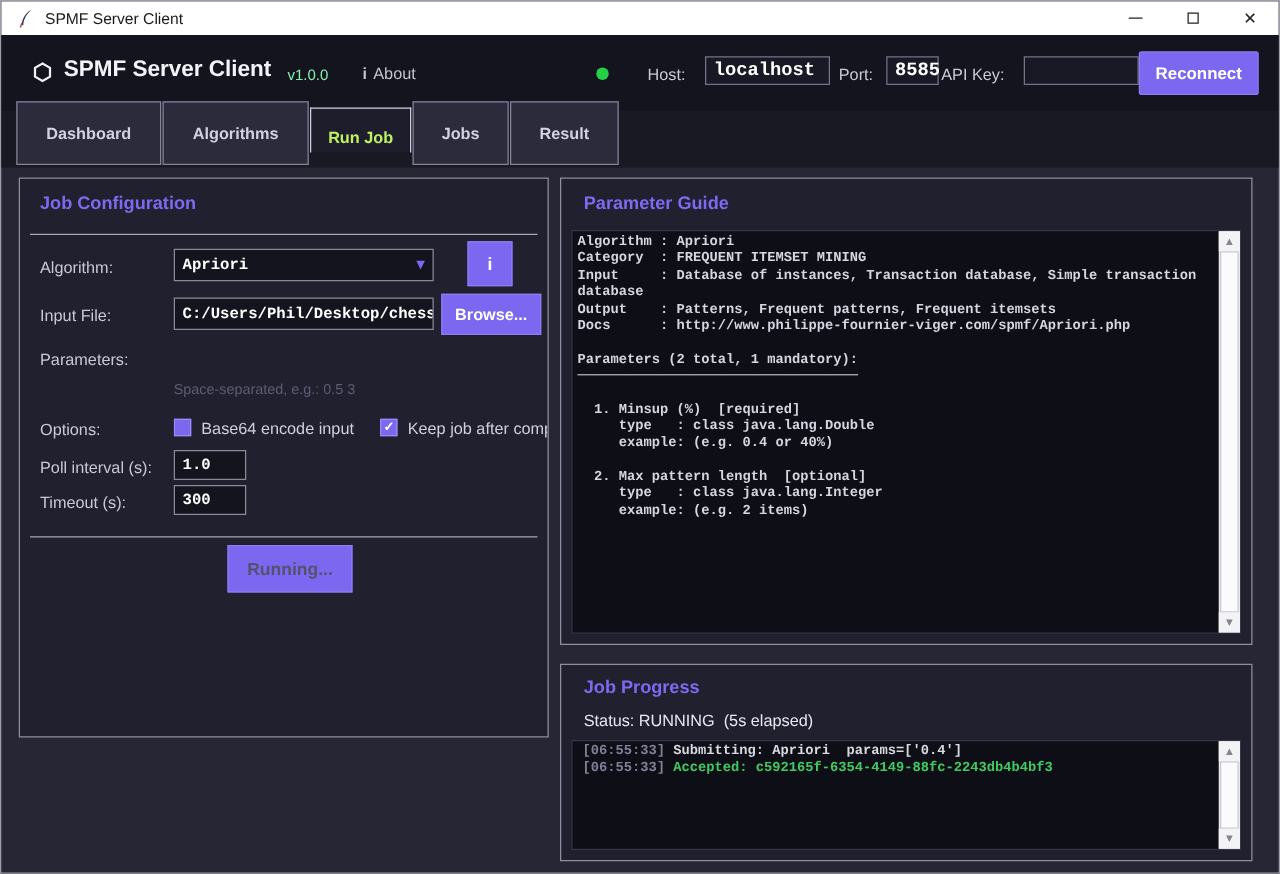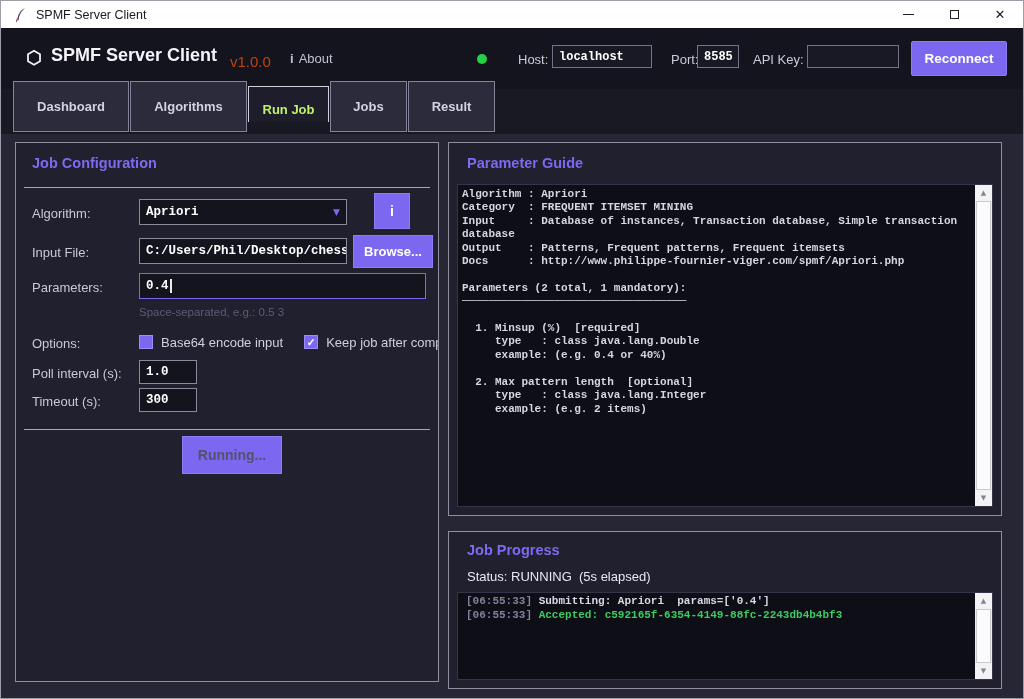--- a/index.html
+++ b/index.html
@@ -15,48 +15,48 @@
   #tb-controls { margin-left:auto; display:flex; height:100%; }
   .tb-btn { width:46px; height:100%; display:flex; align-items:center; justify-content:center; color:#222; cursor:default; }
   #min-glyph { display:block; width:11px; border-top:1.3px solid #222; }
   #max-glyph { display:block; width:9px; height:9px; border:1.3px solid #222; }
   #close-button { font-size:13px; }
 
   
   #header { position:absolute; left:0; top:27px; width:100%; height:61px; background:#14141e; }
   #logo { position:absolute; left:25px; top:21px; display:flex; }
   #app-title { position:absolute; left:50px; top:17px; font-size:18px; font-weight:bold; color:#f3f3f8; }
-  #version { position:absolute; left:229px; top:25px; font-size:15px; color:#c2410c; }
+  #version { position:absolute; left:229px; top:25px; font-size:12px; color:#86efac; }
   #about { position:absolute; left:289px; top:23px; font-size:13px; color:#c2c2d0; }
   #about .info-i { font-weight:bold; margin-right:5px; }
   #conn-dot { position:absolute; left:476px; top:26px; width:10px; height:10px; border-radius:50%; background:#25d045; }
   .hlabel { position:absolute; top:24px; font-size:13px; color:#cacad8; }
   .hfield { position:absolute; top:17px; height:23px; background:#191926; border:1px solid #73738a;
-            color:#ffffff; font-family:"Liberation Mono", monospace; font-weight:bold; font-size:12px;
-            padding:0 6px; display:flex; align-items:center; }
+            color:#ffffff; font-family:"Liberation Mono", monospace; font-weight:bold; font-size:15px;
+            padding:0 6px; display:flex; align-items:center;margin-left:12px; }
   #host-label { left:517px; } #host-input { left:551px; width:100px; }
   #port-label { left:670px; } #port-input { left:696px; width:42px; }
   #api-label  { left:752px; } #api-input  { left:806px; width:92px; }
   #reconnect-button { position:absolute; left:910px; top:13px; width:96px; height:35px; background:#7c68f0;
             border:1px solid #8d7cf2; border-radius:2px; color:#fff; font-weight:bold; font-size:13.5px;
             display:flex; align-items:center; justify-content:center; cursor:default; }
 
   
   #tabstrip { position:absolute; left:0; top:88px; width:100%; height:45px; background:#191924;
               display:flex; align-items:flex-end; padding-left:12px; }
   .tab { display:flex; align-items:center; justify-content:center; font-weight:bold; font-size:13px;
          margin-right:1px; cursor:default; }
   .tab.inactive { height:51px; margin-bottom:2px; background:#2b2b3c; border:1px solid #83839a; color:#d2d2e0; }
   .tab.active { height:36px; margin-bottom:12px; background:#1d1d2b; border:1px solid #cfcfdc; border-bottom:none;
                 color:#bef264; padding-top:9px; }
   .tab-w1 { width:116px; } .tab-w2 { width:117px; } .tab-w3 { width:81px; } .tab-w4 { width:77px; } .tab-w5 { width:87px; }
 
   
   .panel { position:absolute; background:#20202e; border:1px solid #8f8f9e; overflow:hidden; }
-  #left-panel  { left:14px;  top:141px; width:424px; height:540px; }
+  #left-panel  { left:14px;  top:141px; width:424px; height:448px; }
   #right-top   { left:447px; top:141px; width:554px; height:374px; }
   #right-bottom{ left:447px; top:530px; width:554px; height:158px; }
   .panel-title { position:absolute; font-size:14.5px; font-weight:bold; color:#7d6af2; }
   .sep { position:absolute; border-top:1px solid #a6a6b4; height:0; }
 
   
   .flabel { position:absolute; font-size:13px; color:#c9c9d6; }
   .field { position:absolute; background:#14141e; border:1px solid #8a8a9b; color:#fff;
            font-family:"Liberation Mono", monospace; font-weight:bold; font-size:12.5px;
            padding:0 6px; display:flex; align-items:center; white-space:pre; overflow:hidden; }
@@ -173,24 +173,20 @@
       <span>Apriori</span>
       <span id="alg-arrow">▼</span>
     </span>
     <span class="pbtn" id="info-button">i</span>
 
     <span class="flabel" id="file-label">Input File:</span>
     <span class="field" id="file-field">C:/Users/Phil/Desktop/chess.txt</span>
     <span class="pbtn" id="browse-button">Browse...</span>
 
     <span class="flabel" id="param-label">Parameters:</span>
-    <span class="field" id="param-field">
-      <span>0.4</span>
-      <span class="caret"></span>
-    </span>
     <span id="param-hint">Space-separated, e.g.: 0.5 3</span>
 
     <span class="flabel" id="opt-label">Options:</span>
     <div id="opt-row">
       <span class="cb"></span>
       <span class="cb-label">Base64 encode input</span>
       <span class="cb checked">
           <span class="check">✓</span>
         </span>
       <span class="cb-label">Keep job after completion</span>

